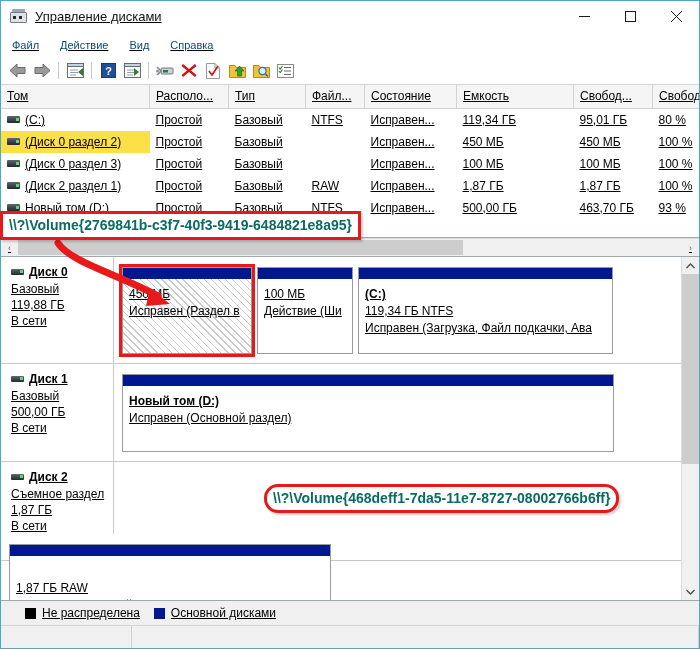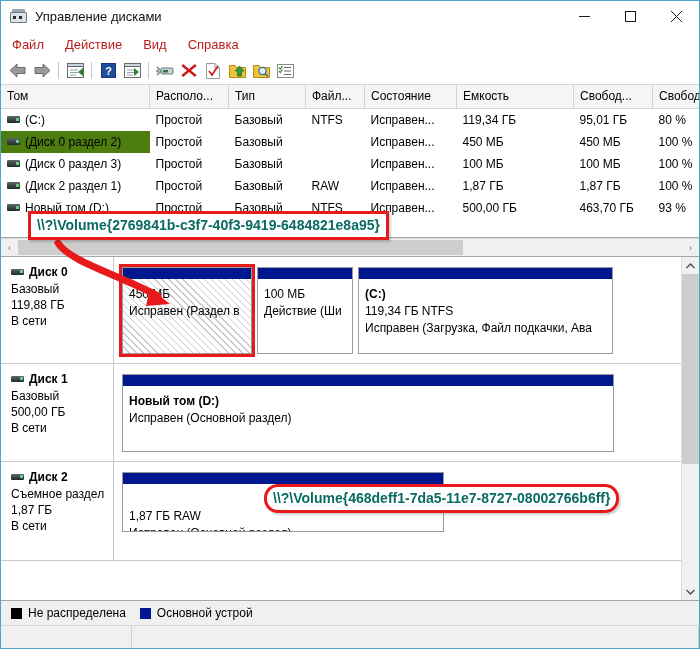--- a/index.html
+++ b/index.html
@@ -19,20 +19,21 @@
   .window {
     position: absolute;
     left: 0; top: 0;
     width: 700px;
     height: 649px;
     background: #f0f0f0;
     border: 1px solid #4aa8c8;
     box-sizing: border-box;
     display: flex;
     flex-direction: column;
+    text-decoration: underline;
   }
 
   
   .titlebar {
     height: 31px;
     background: #ffffff;
     display: flex;
     align-items: center;
     flex: 0 0 auto;
   }
@@ -87,22 +88,22 @@
   
   .menubar {
     height: 25px;
     background: #ffffff;
     display: flex;
     align-items: center;
     padding-left: 11px;
     flex: 0 0 auto;
   }
   .menubar .mi {
-    font-size: 13px;
-    color: #b91c1c;
+    font-size: 11px;
+    color: #0c4a6e;
     margin-right: 21px;
     white-space: nowrap;
   }
 
   
   .toolbar {
     height: 27px;
     background: #ffffff;
     border-bottom: 1px solid #d6d6d6;
     display: flex;
@@ -162,21 +163,21 @@
     overflow: hidden;
   }
   table.vol-table td {
     font-size: 12px;
     padding: 1px 0 2px 6px;
     height: 19px;
     white-space: nowrap;
     overflow: hidden;
     color: #000;
   }
-  tr.vol-row.selected td.c-vol { background: #4d7c0f; }
+  tr.vol-row.selected td.c-vol { background: #fde047; }
   .vol-icon {
     display: inline-block;
     width: 13px; height: 7px;
     background: linear-gradient(#5f6a6d 0%, #3f4b4e 45%, #212b2d 100%);
     border-radius: 1px;
     position: relative;
     vertical-align: middle;
     margin-right: 5px;
     margin-bottom: 2px;
   }
@@ -357,21 +358,21 @@
     outline-offset: 0px;
   }
 
   
   .legend {
     height: 24px;
     background: #f0f0f0;
     border-top: 1px solid #9fa8ab;
     display: flex;
     align-items: center;
-    padding-left: 10px;
+    padding-left: 24px;
     flex: 0 0 auto;
   }
   .legend .sw {
     width: 11px; height: 11px;
     margin-right: 6px;
     flex: 0 0 auto;
   }
   .legend .lg-text {
     font-size: 12px;
     margin-right: 14px;
@@ -398,21 +399,21 @@
     border: 3px solid #e8191b;
     color: #0a6b62;
     font-family: "Liberation Sans", sans-serif;
     font-weight: bold;
     font-size: 14px;
     padding: 3px 6px 4px 6px;
     white-space: nowrap;
     z-index: 50;
     box-shadow: 2px 2px 2px rgba(0,0,0,0.18);
   }
-  #annot-1 { left: 28px; top: 211px; }
+  #annot-1 { left: 0; top: 211px; }
   #annot-2 { left: 264px; top: 484px; border-radius: 14px; }
   .arrow-svg {
     position: absolute;
     left: 0; top: 0;
     width: 700px; height: 649px;
     pointer-events: none;
     z-index: 49;
   }
 </style>
 </head>
@@ -670,21 +671,21 @@
             <div class="part" style="width:492px;height:78px;">
               <div class="cap"></div>
               <div class="pbody">
                 <div class="pline b">Новый том  (D:)</div>
                 <div class="pline">Исправен (Основной раздел)</div>
               </div>
             </div>
           </div>
         </div>
 
-        <div class="disk-row" style="height:99px;">
+        <div class="disk-row" style="height:99px;flex-direction:column;">
           <div class="disk-head">
             <div class="disk-title">
               <span class="dh-icon"></span><span>Диск 2</span>
             </div>
             <div class="disk-meta">Съемное раздел</div>
             <div class="disk-meta">1,87 ГБ</div>
             <div class="disk-meta">В сети</div>
           </div>
           <div class="parts">
             <div class="part" style="width:322px;height:60px;">
@@ -713,21 +714,21 @@
               <path d="M0.5 1 L4.5 5 L8.5 1" fill="none" stroke="#4a4a4a" stroke-width="1.3"></path>
             </svg>
         </div>
       </div>
     </div>
 
     <div class="legend">
       <div class="sw" style="background:#000000;"></div>
       <div class="lg-text">Не распределена</div>
       <div class="sw" style="background:#00188f;"></div>
-      <div class="lg-text">Основной устрой</div>
+      <div class="lg-text">Основной дисками</div>
     </div>
   </div>
 
   <div class="statusbar">
     <div class="sb-cell sb-a"></div>
     <div class="sb-cell sb-b"></div>
   </div>
 </div>
 
 <svg class="arrow-svg">

